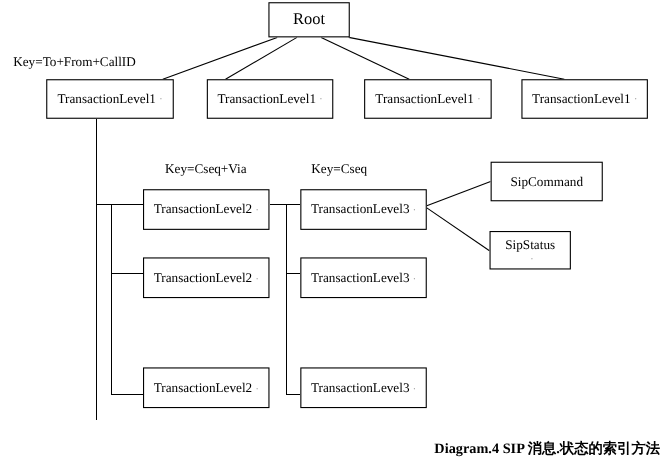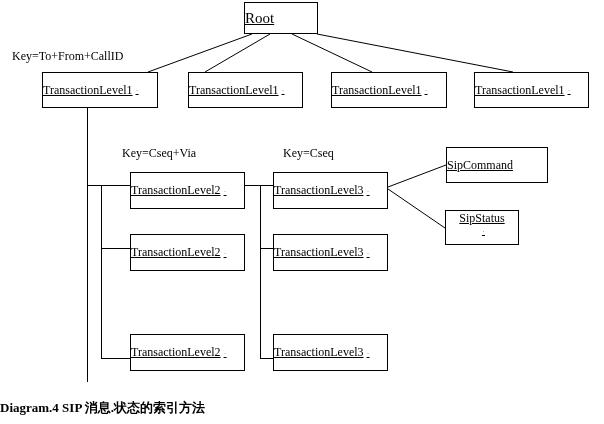--- a/index.html
+++ b/index.html
@@ -30,24 +30,23 @@
   svg.wires line.ortho {
     shape-rendering: crispEdges;
   }
   .box {
     position: absolute;
     box-sizing: border-box;
     border: 1px solid #000000;
     background: #ffffff;
     display: flex;
     align-items: center;
-    justify-content: flex-start;
+    justify-content: center;
     font-size: 12px;
     white-space: nowrap;
-    text-decoration: underline;
   }
   .box .mark {
     color: #909090;
     font-size: 9px;
     margin-left: 3px;
   }
   #n-root { left: 244px; top: 2px; width: 74px; height: 32px; font-size: 15px; }
   #n-tl1-1 { left: 42px;  top: 72px;  width: 116px; height: 36px; }
   #n-tl1-2 { left: 188px; top: 72px;  width: 115px; height: 36px; }
   #n-tl1-3 { left: 331px; top: 72px;  width: 116px; height: 36px; }
@@ -59,28 +58,28 @@
   #n-tl3-2 { left: 273px; top: 234px; width: 115px; height: 37px; }
   #n-tl3-3 { left: 273px; top: 334px; width: 115px; height: 37px; }
   #n-sipcommand { left: 446px; top: 147px; width: 102px; height: 36px; }
   #n-sipstatus  { left: 445px; top: 210px; width: 74px;  height: 35px; flex-direction: column; }
   .ann {
     position: absolute;
     font-size: 12px;
     white-space: nowrap;
   }
   #ann-key1 { left: 12px;  top: 49px; }
-  #ann-key2 { left: 122px; top: 146px; text-align: right; }
+  #ann-key2 { left: 150px; top: 146px; text-align: right; }
   #ann-key3 { left: 283px; top: 146px; font-family: Liberation Serif, serif; }
   .caption {
     position: absolute;
     left: 0;
     right: 4px;
     top: 399px;
-    text-align: left;
+    text-align: right;
     font-weight: bold;
     font-size: 13px;
     white-space: nowrap;
   }
 </style>
 </head>
 <body>
 
 <div class="canvas">
 

